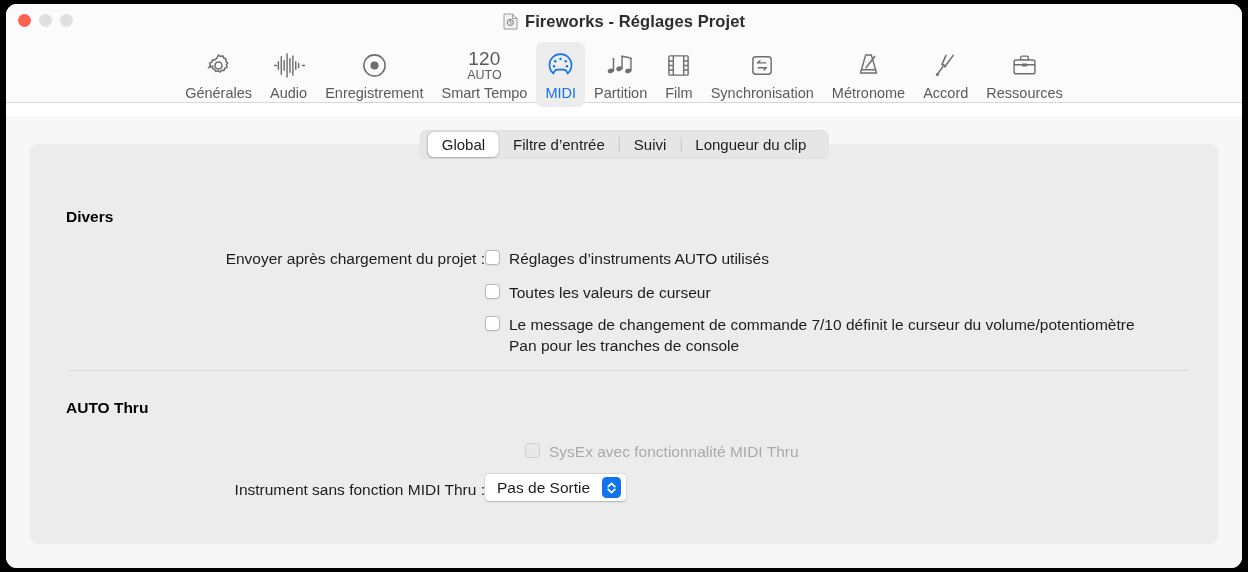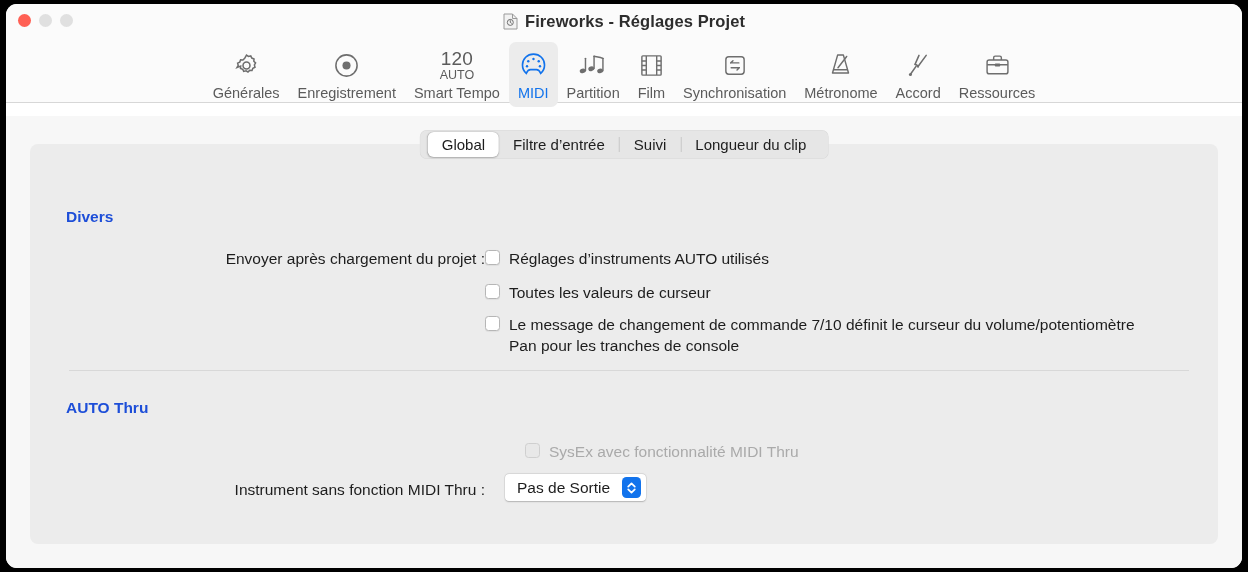--- a/index.html
+++ b/index.html
@@ -193,21 +193,21 @@
     height: 15px;
     background: #c7c7c7;
     flex: none;
   }
 
   
   .section-title {
     position: absolute;
     font-size: 15.5px;
     font-weight: bold;
-    color: #1d4ed8;
+    color: #000000;
   }
   .sec-divers { left: 36px; top: 64px; }
   .sec-thru   { left: 36px; top: 255px; }
 
   .divider {
     position: absolute;
     left: 39px;
     top: 226px;
     width: 1120px;
     height: 1px;
@@ -265,21 +265,20 @@
     left: 455px;
     top: 330px;
     height: 27px;
     display: inline-flex;
     align-items: center;
     background: #ffffff;
     border-radius: 4px;
     padding: 0 5px 0 12px;
     box-shadow: 0 0.5px 1.5px rgba(0,0,0,0.20), 0 0 0 0.5px rgba(0,0,0,0.10);
     cursor: default;
-    margin-left: 20px;
   }
   .popup-text {
     font-size: 15.5px;
     color: #1d1d1d;
     white-space: nowrap;
     margin-right: 12px;
   }
   .popup-arrows {
     width: 19px;
     height: 21px;
@@ -321,20 +320,28 @@
       <div class="tb-item">
         <span class="tb-icon">
           <svg width="27" height="27" viewBox="0 0 28 28" fill="none" stroke="currentColor" stroke-width="1.6">
             <circle cx="14" cy="14" r="3.6"></circle>
             <path d="M14 3.2l2 1.4 2.4-.5 1.1 2.2 2.3.9-.2 2.4 1.8 1.7-1.2 2.1.6 2.4-2.2 1-.9 2.3-2.4-.1-1.8 1.7-2-1.2-2.4.6-1-2.2-2.3-.9.1-2.4L4.2 16l1.2-2.1-.6-2.4 2.2-1 .9-2.3 2.4.1L12.1 6.6z"></path>
           </svg>
         </span>
         <span class="tb-label">Générales</span>
       </div>
 
+      <div class="tb-item">
+        <span class="tb-icon">
+          <svg width="34" height="27" viewBox="0 0 34 28" fill="none" stroke="currentColor" stroke-width="1.5" stroke-linecap="round">
+            <path d="M2 14h2M6 10v8M9 5v18M12 9v10M15 2v24M18 7v14M21 4v20M24 10v8M27 12v4M31 14h2"></path>
+          </svg>
+        </span>
+        <span class="tb-label">Audio</span>
+      </div>
 
       <div class="tb-item">
         <span class="tb-icon">
           <svg width="27" height="27" viewBox="0 0 28 28" fill="none" stroke="currentColor" stroke-width="1.6">
             <circle cx="14" cy="14" r="11"></circle>
             <circle cx="14" cy="14" r="4.2" fill="currentColor" stroke="none"></circle>
           </svg>
         </span>
         <span class="tb-label">Enregistrement</span>
       </div>

